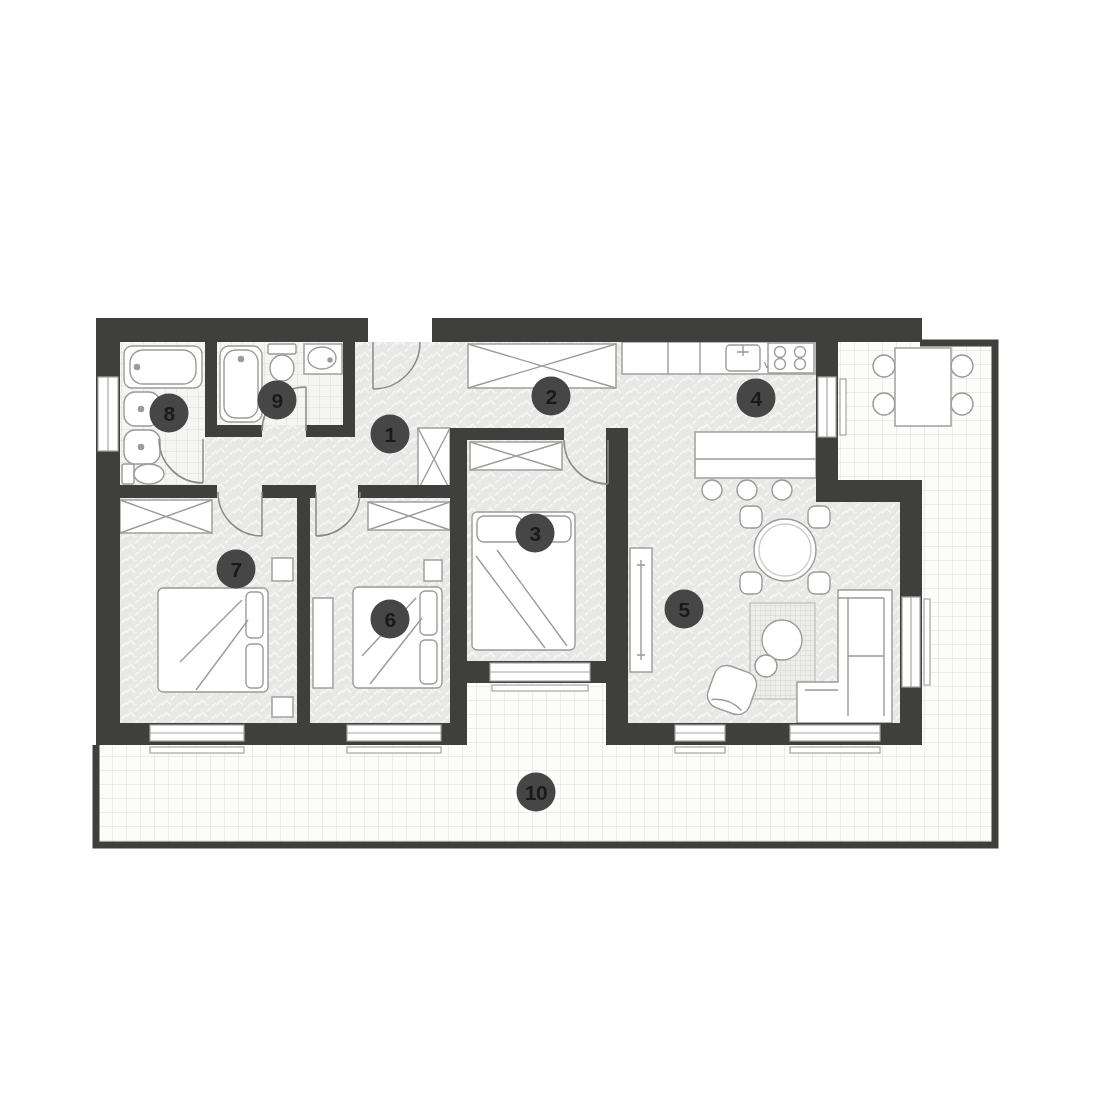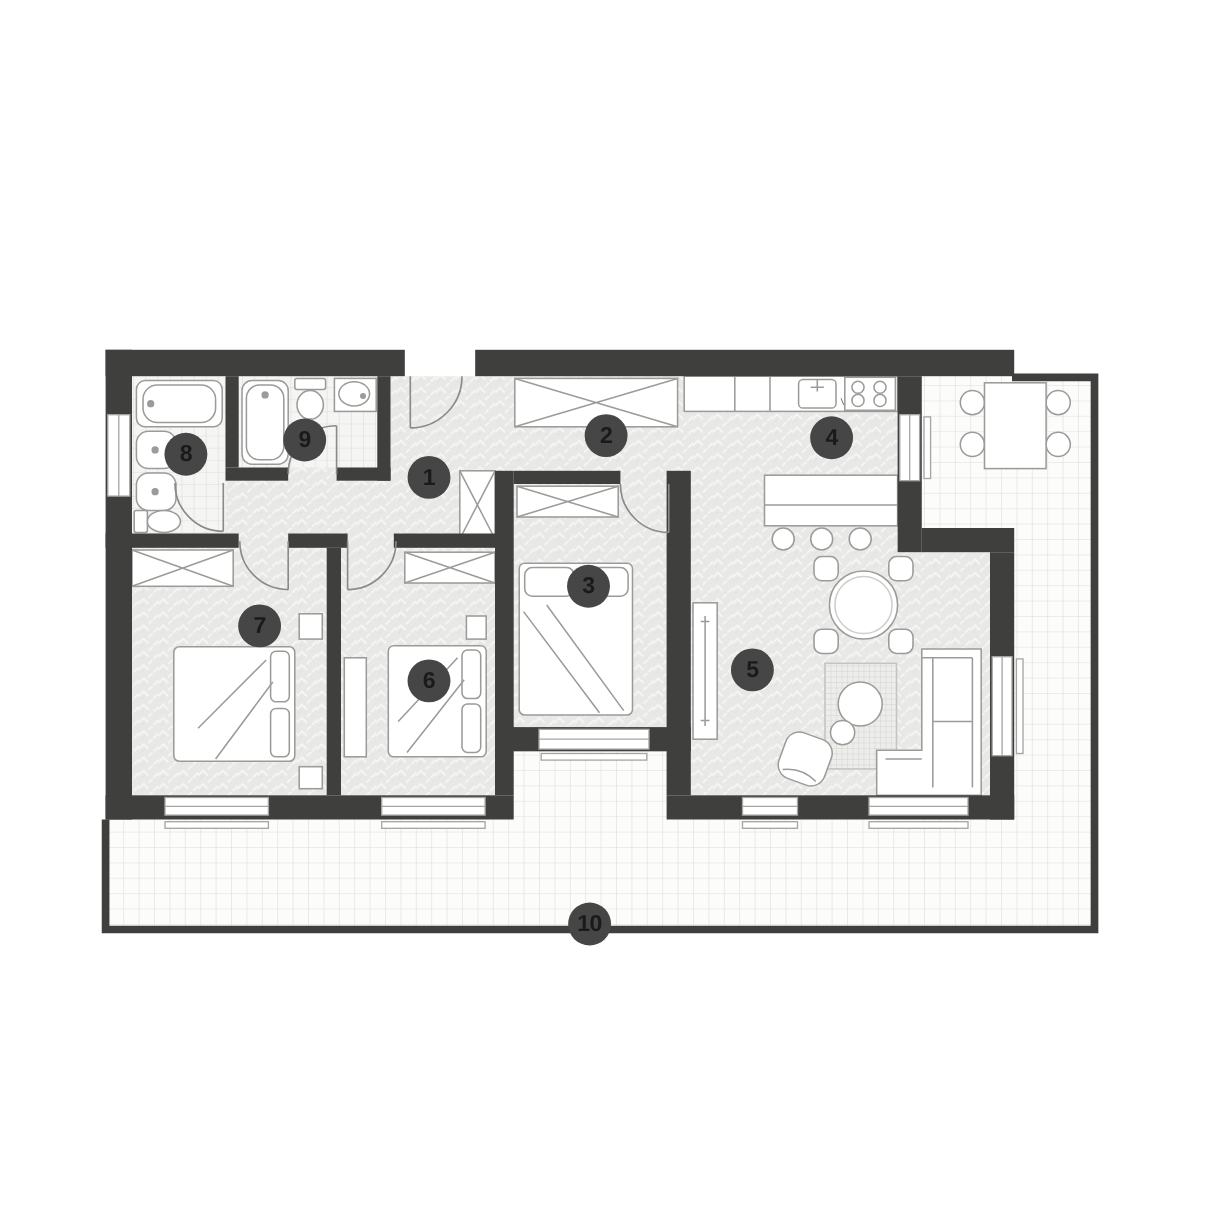--- a/index.html
+++ b/index.html
@@ -330,17 +330,17 @@
     </div>
 <div class="marker" style="left:236px;top:569px">
       <span>7</span>
     </div>
 <div class="marker" style="left:169px;top:413px">
       <span>8</span>
     </div>
 <div class="marker" style="left:277px;top:400px">
       <span>9</span>
     </div>
-<div class="marker" style="left:536px;top:840px">
+<div class="marker" style="left:536px;top:792px">
       <span>10</span>
     </div>
 
 </div>
 
 </body></html>

